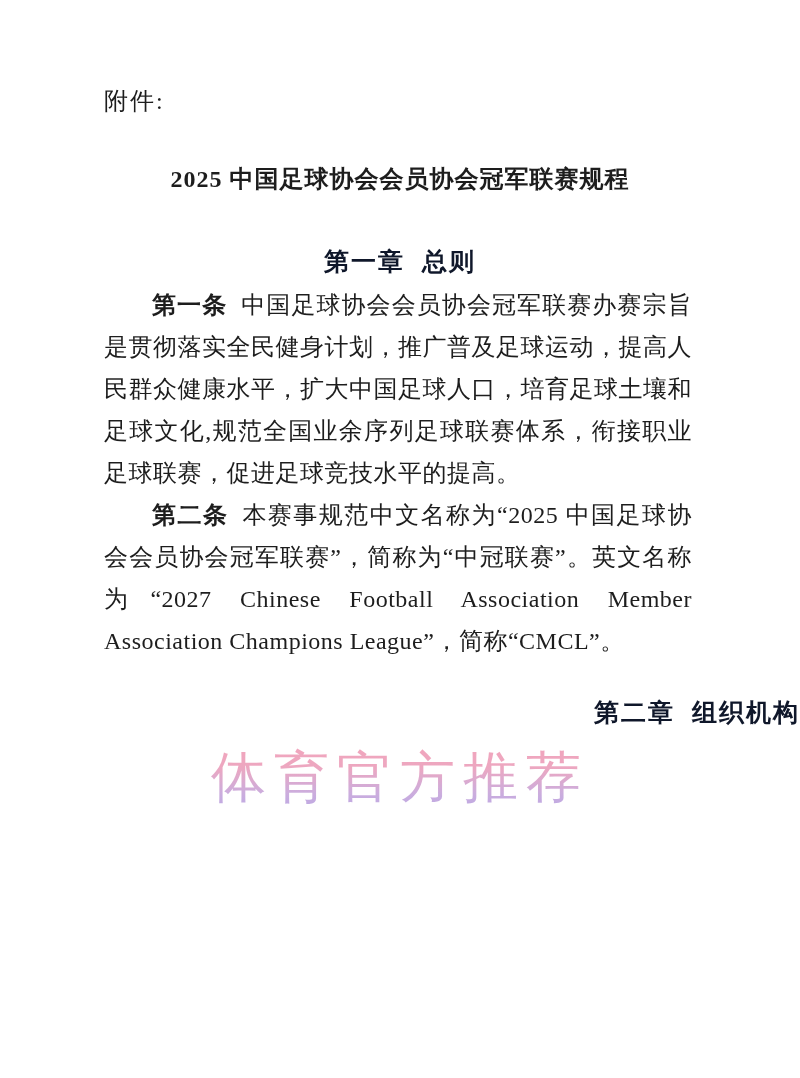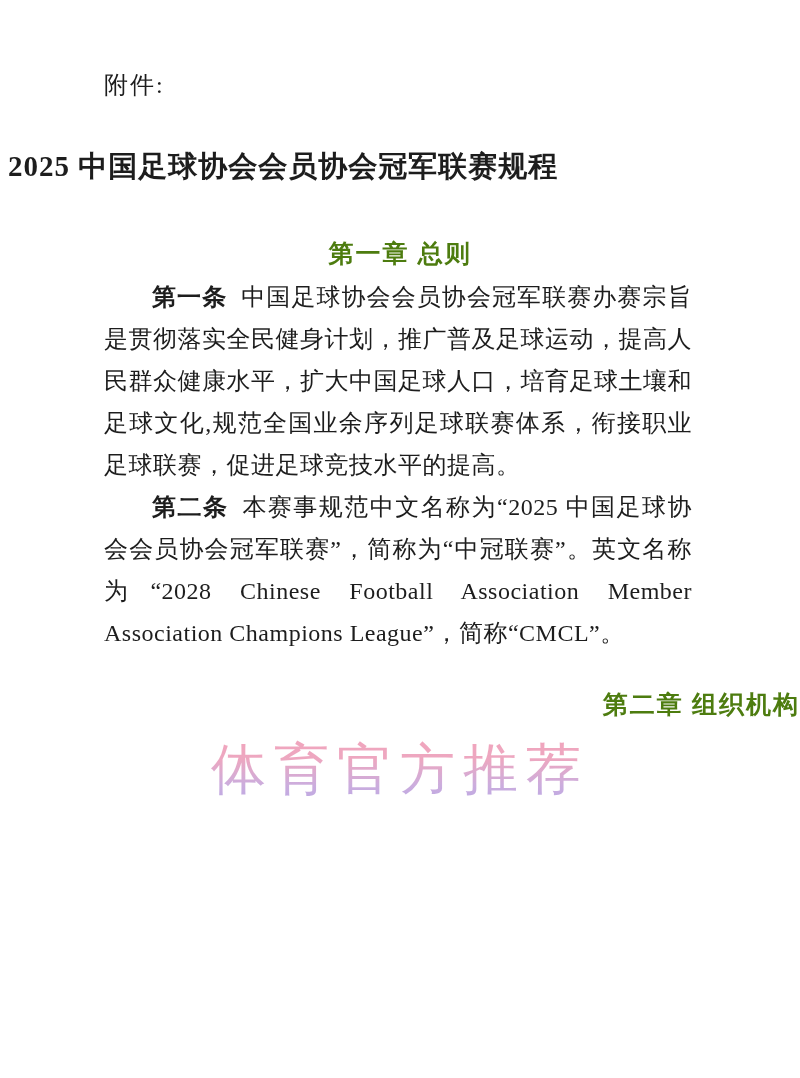--- a/index.html
+++ b/index.html
@@ -14,38 +14,38 @@
     background: #ffffff;
     overflow: hidden;
     color: #1d1d1d;
     font-family: "Liberation Serif", "DejaVu Serif", serif;
   }
   .attachment {
     padding-top: 69px;
     margin-left: 104px;
     font-size: 24px;
     letter-spacing: 2px;
+    margin-top: 16px;
   }
   .doc-title {
     margin: 46px 0 0 0;
-    text-align: left;
-    font-size: 29px;
+    text-align: center;
+    font-size: 24px;
     font-weight: bold;
     letter-spacing: 1px;
     font-family: "Liberation Serif", "DejaVu Serif", serif;
-    padding-left: 8px;
   }
   .chapter {
     margin: 50px 0 6px 0;
     text-align: center;
     font-size: 25px;
     font-weight: 600;
     letter-spacing: 2px;
-    font-family: Liberation Serif, serif;
-    color: #4d7c0f;
+    font-family: Liberation Mono, monospace;
+    color: #0f172a;
   }
   .chapter-2 {
     margin-top: 34px;
     text-align: right;
   }
   .body-text {
     padding: 0 108px 0 104px;
   }
   .article {
     margin: 0;
@@ -82,21 +82,21 @@
 
   <h2 class="chapter chapter-1">第一章 总则</h2>
 
   <div class="body-text">
 
     <p class="article">
       <span class="article-label">第一条</span><span>中国足球协会会员协会冠军联赛办赛宗旨是贯彻落实全民健身计划，推广普及足球运动，提高人民群众健康水平，扩大中国足球人口，培育足球土壤和足球文化,规范全国业余序列足球联赛体系，衔接职业足球联赛，促进足球竞技水平的提高。</span>
     </p>
 
     <p class="article">
-      <span class="article-label">第二条</span><span>本赛事规范中文名称为“2025 中国足球协会会员协会冠军联赛”，简称为“中冠联赛”。英文名称为“2028 Chinese Football Association Member Association Champions League”，简称“CMCL”。</span>
+      <span class="article-label">第二条</span><span>本赛事规范中文名称为“2025 中国足球协会会员协会冠军联赛”，简称为“中冠联赛”。英文名称为“2027 Chinese Football Association Member Association Champions League”，简称“CMCL”。</span>
     </p>
 
 
   </div>
 
   <h2 class="chapter chapter-2">第二章 组织机构</h2>
 
   <div class="watermark">体育官方推荐</div>
 
 </div>

